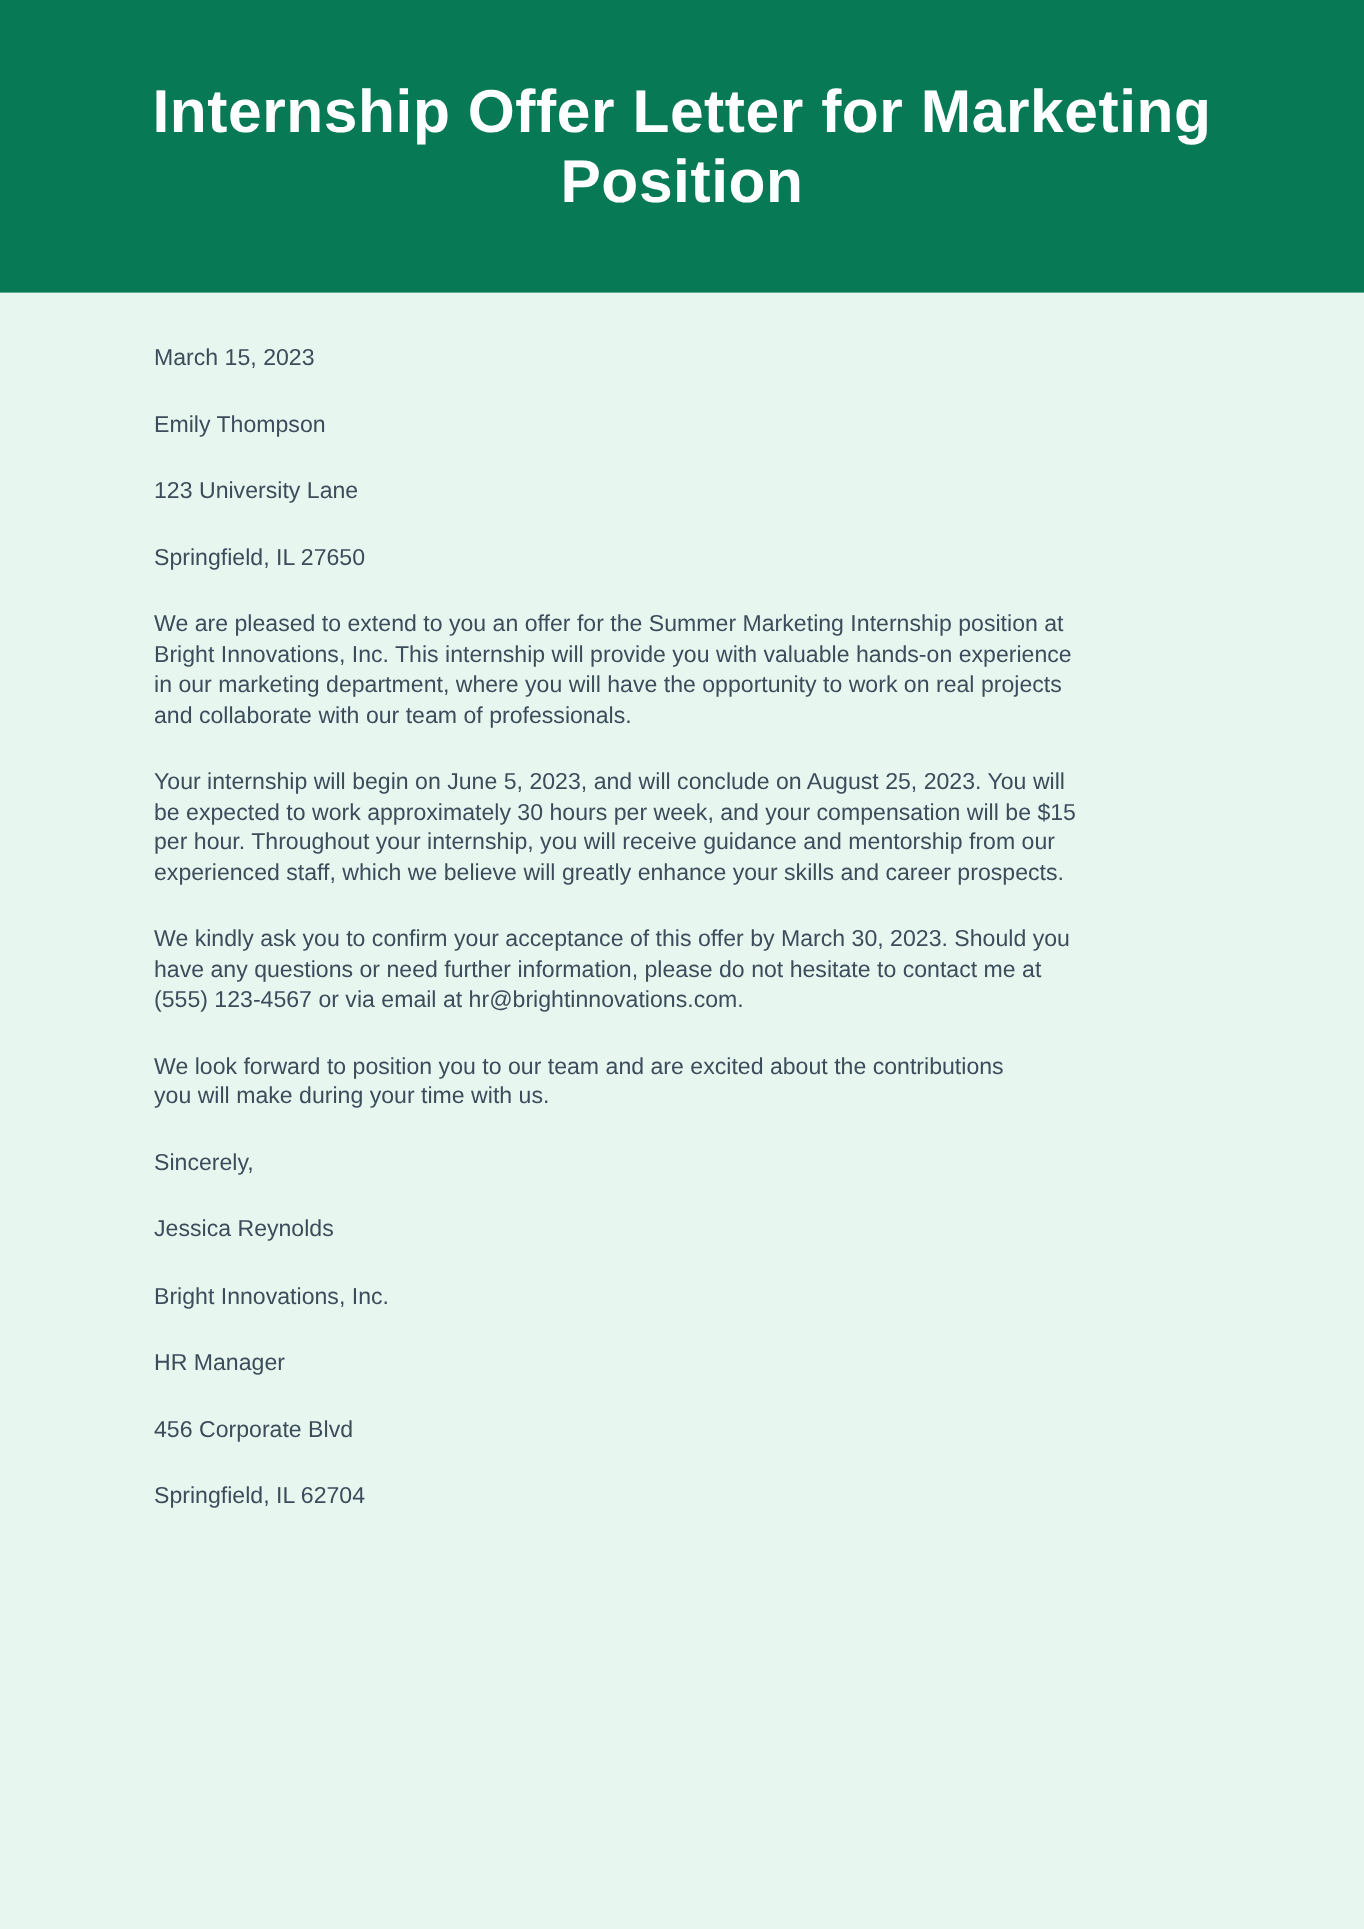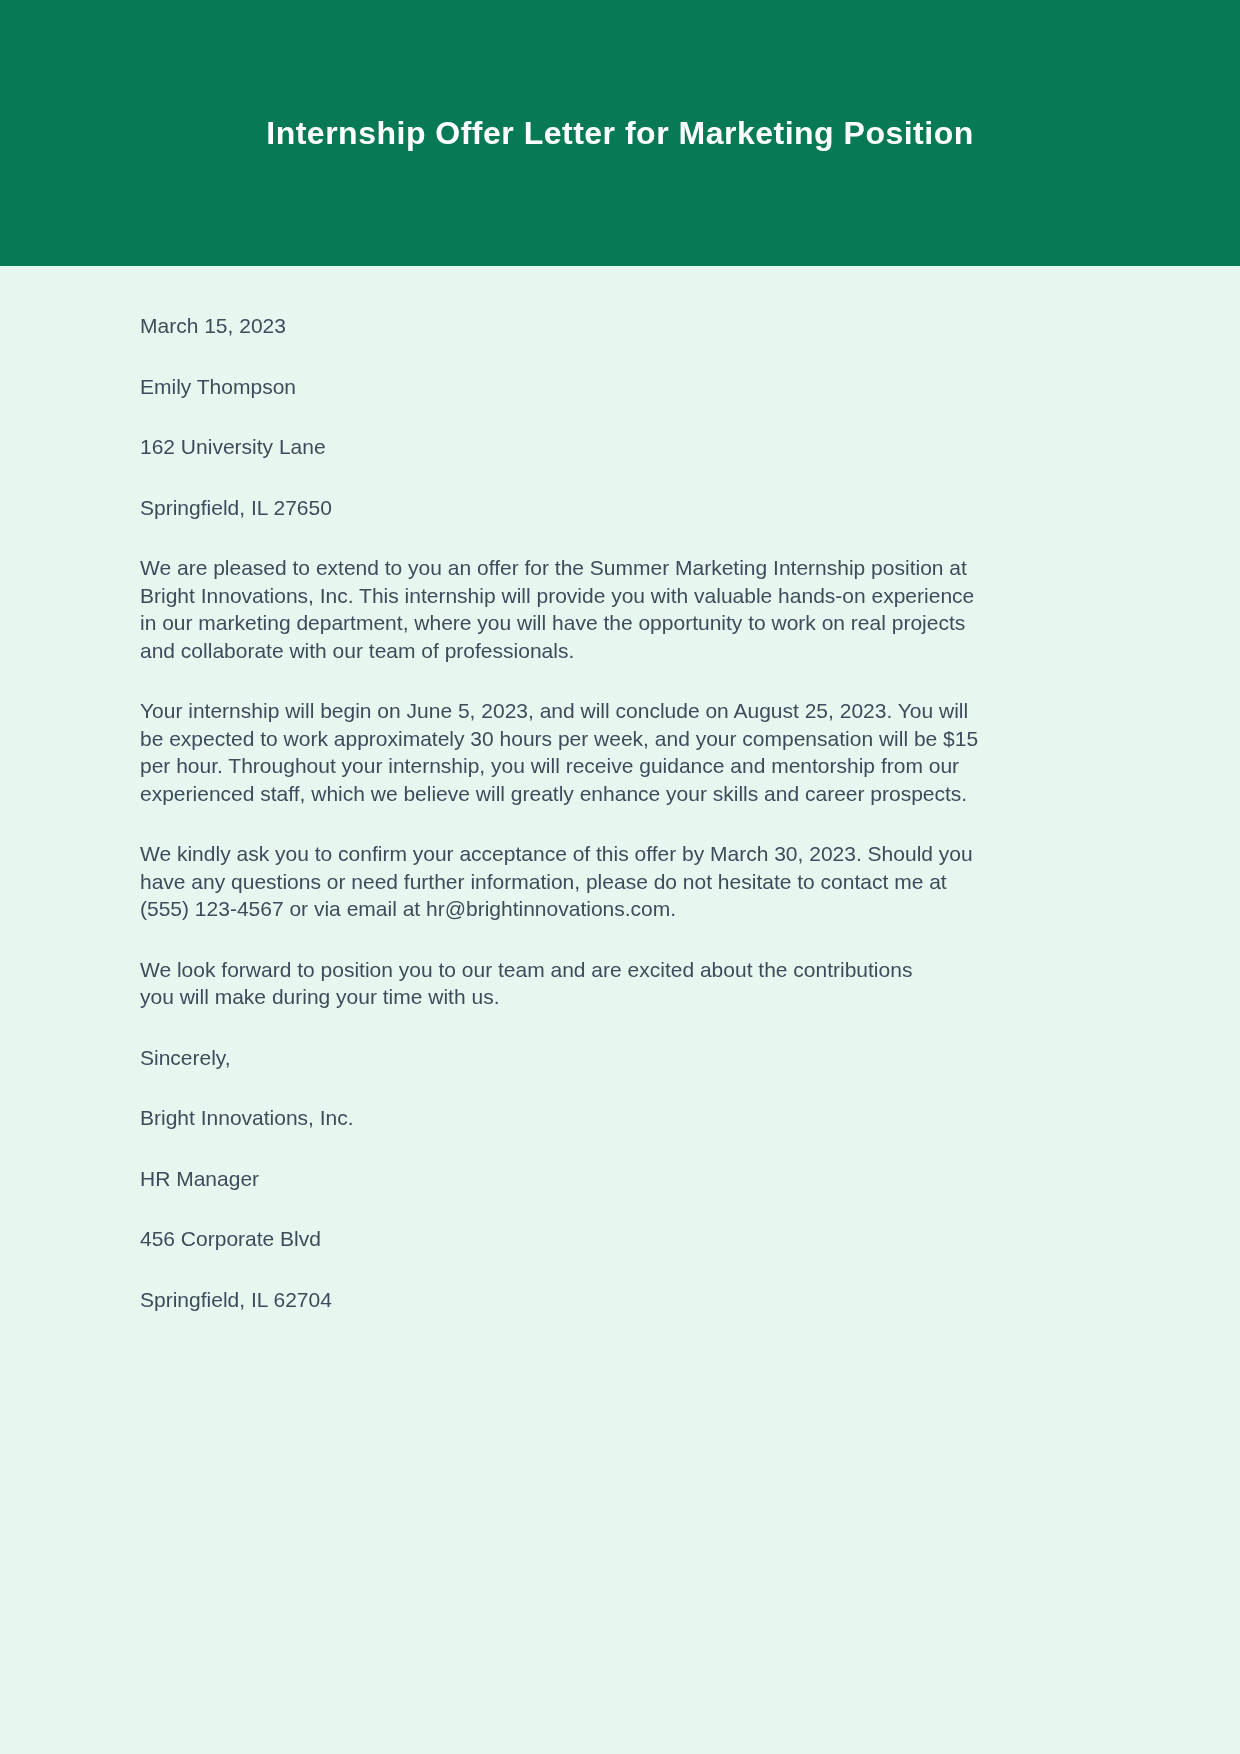--- a/index.html
+++ b/index.html
@@ -22,21 +22,21 @@
   .header-band {
     width: 1240px;
     height: 266px;
     background: #077a55;
     display: flex;
     align-items: center;
     justify-content: center;
   }
   .header-title {
     color: #ffffff;
-    font-size: 32px;
+    font-size: 55px;
     font-weight: bold;
     letter-spacing: 0.5px;
     text-align: center;
     margin: 0;
     padding: 0 40px;
   }
   .letter-body {
     padding: 46px 100px 60px 140px;
     box-sizing: border-box;
     width: 1240px;
@@ -58,21 +58,21 @@
   <div class="header-band">
     <h1 class="header-title">Internship Offer Letter for Marketing Position</h1>
   </div>
 
   <div class="letter-body">
 
     <p>March 15, 2023</p>
 
     <p>Emily Thompson</p>
 
-    <p>162 University Lane</p>
+    <p>123 University Lane</p>
 
     <p>Springfield, IL 27650</p>
 
 
     <p>We are pleased to extend to you an offer for the Summer Marketing Internship position at
 Bright Innovations, Inc. This internship will provide you with valuable hands-on experience
 in our marketing department, where you will have the opportunity to work on real projects
 and collaborate with our team of professionals.</p>
 
     <p>Your internship will begin on June 5, 2023, and will conclude on August 25, 2023. You will
@@ -82,20 +82,21 @@
 
     <p>We kindly ask you to confirm your acceptance of this offer by March 30, 2023. Should you
 have any questions or need further information, please do not hesitate to contact me at
 (555) 123-4567 or via email at hr@brightinnovations.com.</p>
 
     <p>We look forward to position you to our team and are excited about the contributions
 you will make during your time with us.</p>
 
     <p>Sincerely,</p>
 
+    <p>Jessica Reynolds</p>
 
     <p>Bright Innovations, Inc.</p>
 
     <p>HR Manager</p>
 
     <p>456 Corporate Blvd</p>
 
     <p>Springfield, IL 62704</p>
 
   </div>

